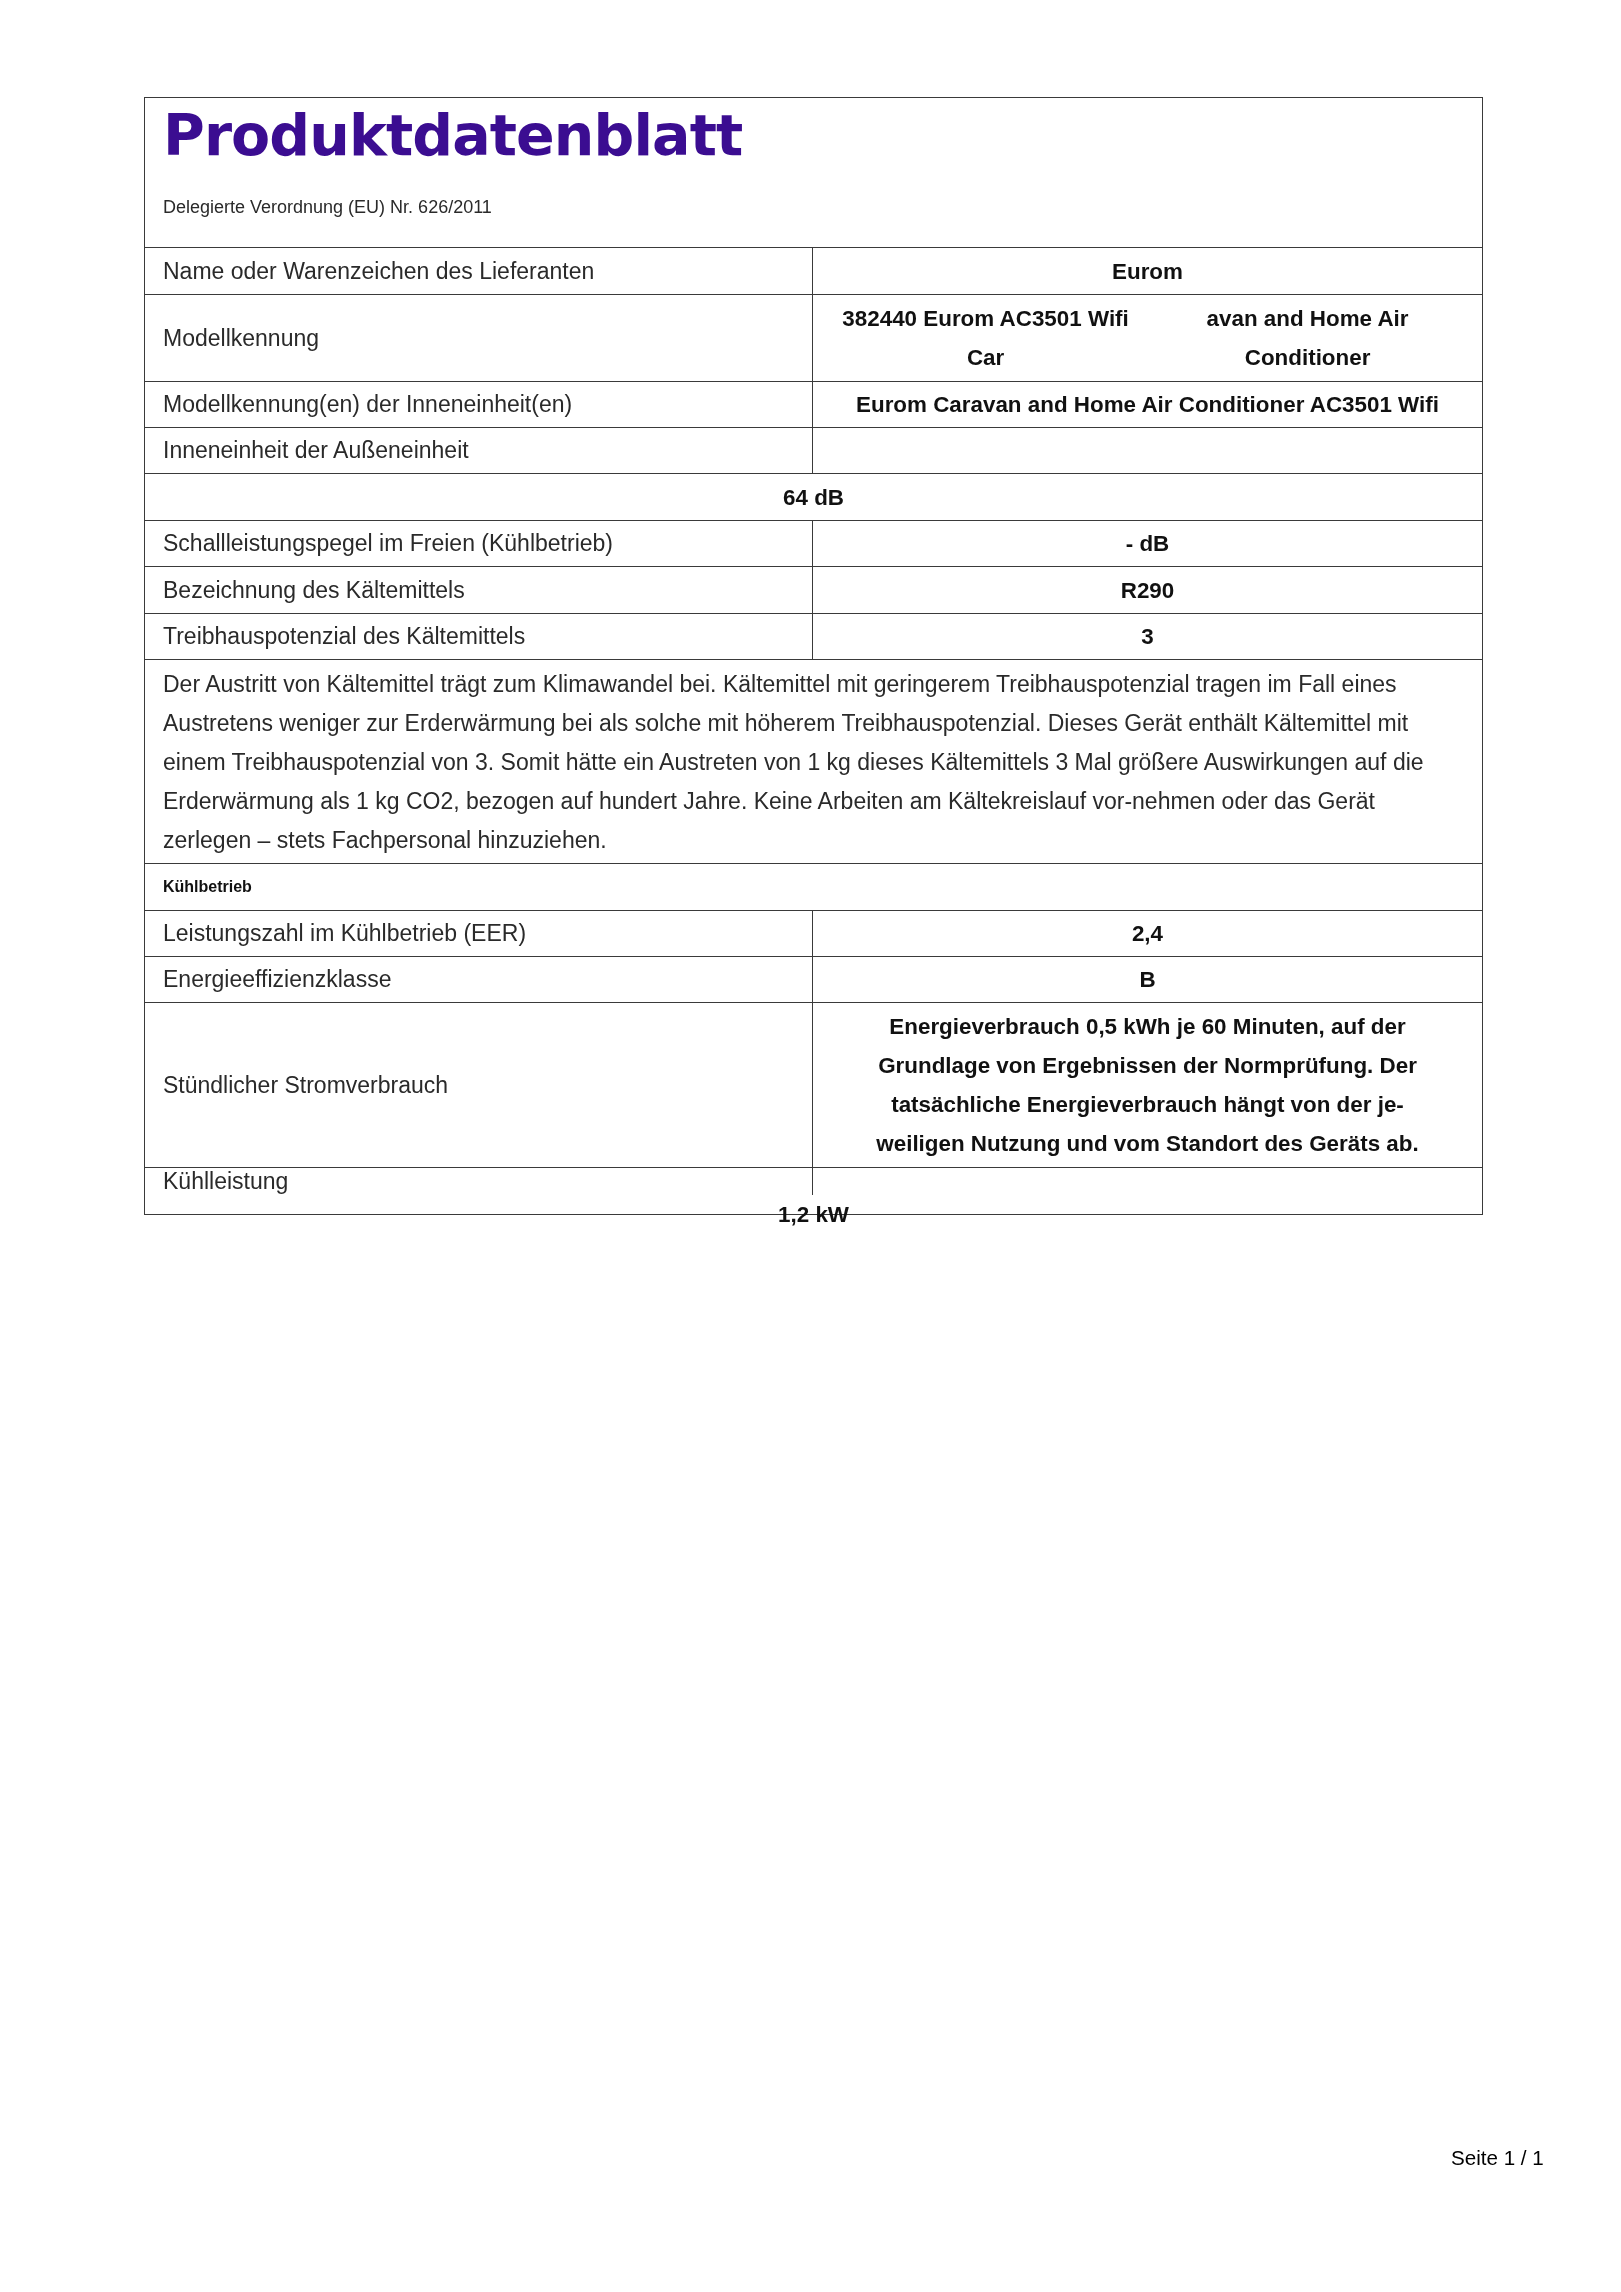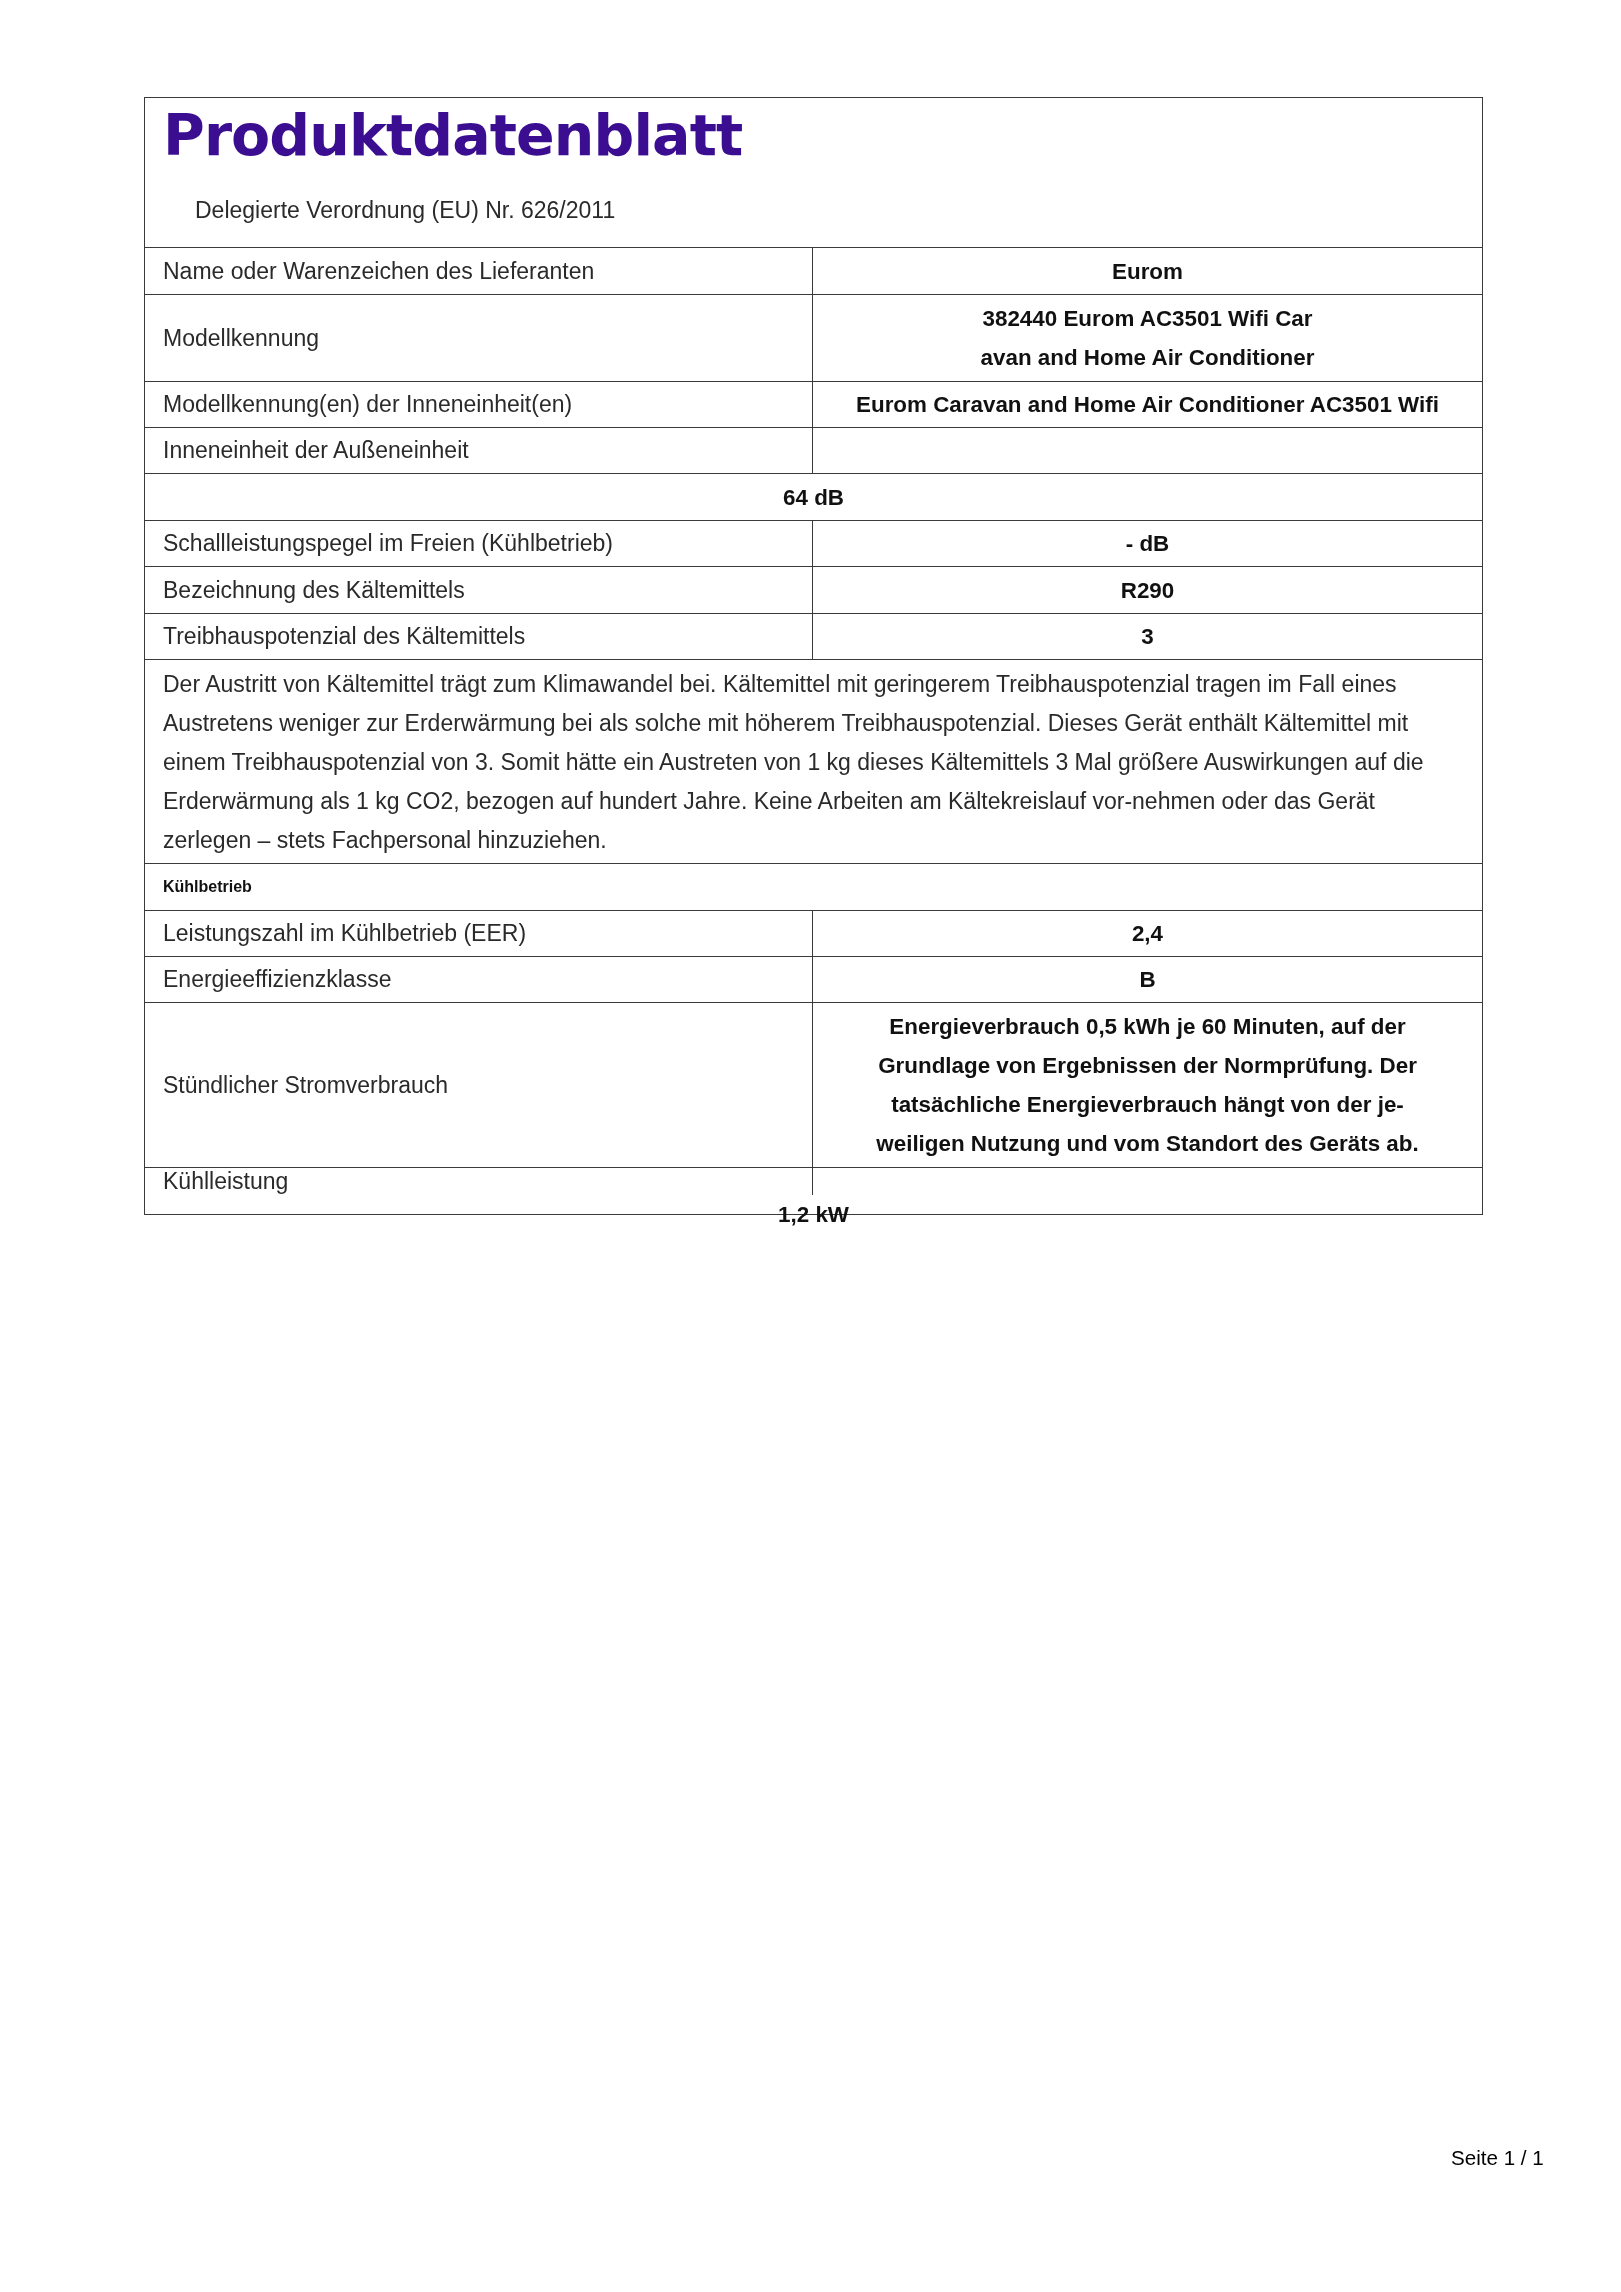--- a/index.html
+++ b/index.html
@@ -3,21 +3,21 @@
 <meta charset="utf-8">
 <style>
   html, body { margin:0; padding:0; background:#ffffff; }
   body { width:1622px; height:2293px; position:relative; overflow:hidden;
          font-family:"Liberation Sans", sans-serif; color:#1a1a1a; }
   .sheet { position:absolute; left:144px; top:97px; width:1339px;
            border:1.8px solid #3a3a3a; box-sizing:border-box; }
   .head { height:149px; border-bottom:1.8px solid #3a3a3a; position:relative;text-align:right; }
   .title { position:absolute; left:18px; top:3.6px; font-family:"DejaVu Sans", sans-serif;
            font-weight:bold; font-size:57px; color:#3b0d91; letter-spacing:-0.9px; }
-  .subtitle { position:absolute; left:18px; top:99px; font-size:23px; color:#2a2a2a;margin-left:32px; }
+  .subtitle { position:absolute; left:18px; top:99px; font-size:18px; color:#2a2a2a; }
   .row { display:flex; border-bottom:1.8px solid #3a3a3a; box-sizing:border-box; }
   .row:last-child { border-bottom:none;flex-direction:column; }
   .lab { width:668px; border-right:1.8px solid #3a3a3a; box-sizing:border-box;
          padding-left:18px; display:flex; align-items:center; font-size:23px; color:#2a2a2a; }
   .val { flex:1; display:flex; align-items:center; justify-content:center; text-align:center;
          font-size:22.4px; font-weight:bold; color:#111; line-height:39px; padding:0 12.5px; }
   .full { padding:5.4px 18px; font-size:23px; line-height:39px; color:#2a2a2a; }
   .section { padding-left:18px; display:flex; align-items:center; font-size:16px;
              font-weight:bold; color:#111; }
   .footer { position:absolute; left:1451px; top:2146px; font-size:20.6px; color:#000000; }
@@ -30,21 +30,21 @@
     <div class="title">Produktdatenblatt</div>
     <div class="subtitle">Delegierte Verordnung (EU) Nr. 626/2011</div>
   </div>
 
   <div class="row" style="height:47px">
     <div class="lab">Name oder Warenzeichen des Lieferanten</div>
     <div class="val">Eurom</div>
   </div>
   <div class="row" style="height:87px">
     <div class="lab">Modellkennung</div>
-    <div class="val" style="flex-direction:column">
+    <div class="val" style="flex-direction:row">
       <span>382440 Eurom AC3501 Wifi Car</span>
       <span>avan and Home Air Conditioner</span>
     </div>
   </div>
   <div class="row" style="height:46px">
     <div class="lab">Modellkennung(en) der Inneneinheit(en)</div>
     <div class="val">Eurom Caravan and Home Air Conditioner AC3501 Wifi</div>
   </div>
   <div class="row" style="height:46px">
     <div class="lab">Inneneinheit der Außeneinheit</div>

